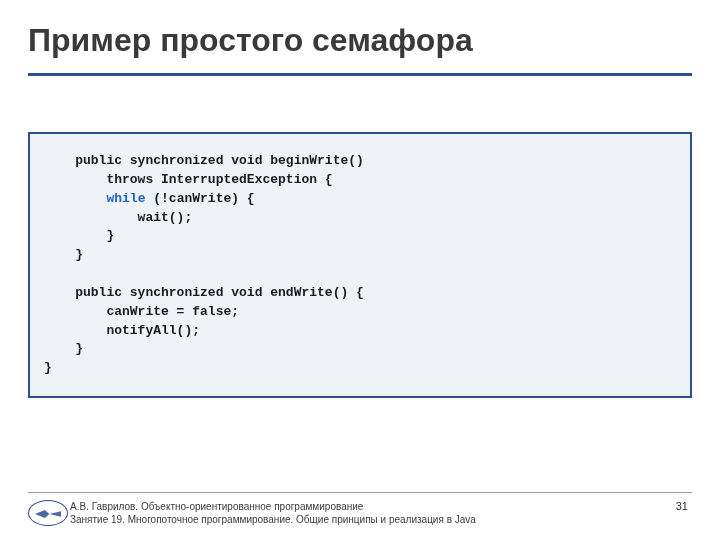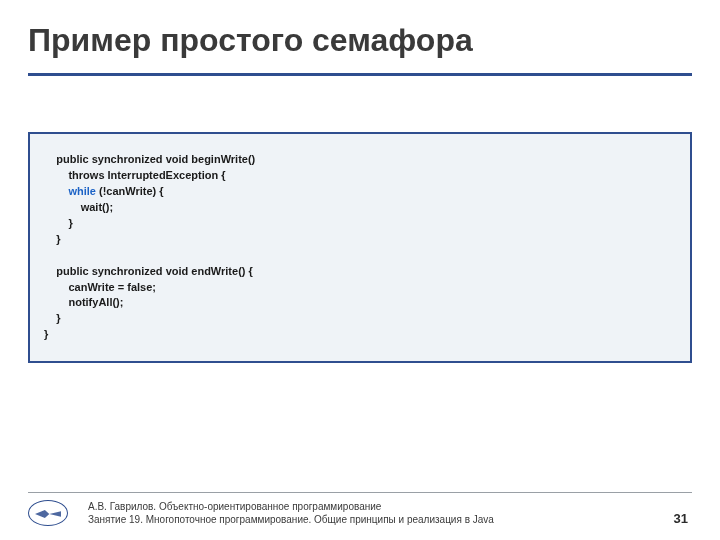--- a/index.html
+++ b/index.html
@@ -25,44 +25,44 @@
   .title-rule {
     border: none;
     border-top: 3px solid #2f4e8f;
     width: 100%;
     margin-bottom: 56px;
   }
   .code-box {
     background: #eff3f7;
     border: 2px solid #2f4e8f;
     padding: 18px 14px 18px 14px;
-    font-family: Liberation Sans, sans-serif;
-    font-size: 11px;
+    font-family: Liberation Mono, monospace;
+    font-size: 13px;
     line-height: 1.45;
     font-weight: bold;
     color: #1a1a1a;
     white-space: pre;
   }
   .kw { color: #1d63c6; }
   .footer {
     position: absolute;
     left: 0;
     bottom: 14px;
     width: 100%;
     padding: 0 28px;
   }
   .footer-rule {
     border: none;
     border-top: 1px solid #9aa0a6;
     margin-bottom: 7px;
   }
   .footer-inner {
     display: flex;
-    align-items: flex-end;
-    gap: 20px;
+    align-items: flex-start;
+    gap: 2px;
   }
   .logo {
     width: 40px;
     height: 26px;
     border: 1px solid #2f4e8f;
     border-radius: 50%;
     position: relative;
     flex: 0 0 auto;
   }
   .logo::after {
@@ -76,25 +76,24 @@
     clip-path: polygon(0 50%, 38% 0, 55% 50%, 100% 15%, 100% 85%, 55% 50%, 38% 100%);
     opacity: 0.85;
   }
   .footer-text {
     font-size: 10px;
     line-height: 1.3;
     color: #3a3a3a;
     flex: 1 1 auto;
   }
   .page-num {
-    font-size: 13px;
+    font-size: 11px;
     color: #2b2b2b;
     flex: 0 0 auto;
     padding-right: 4px;
-    font-weight: bold;
   }
 </style>
 </head>
 <body>
 
 <div class="slide">
 
   <div class="title">Пример простого семафора</div>
   <hr class="title-rule">
 

